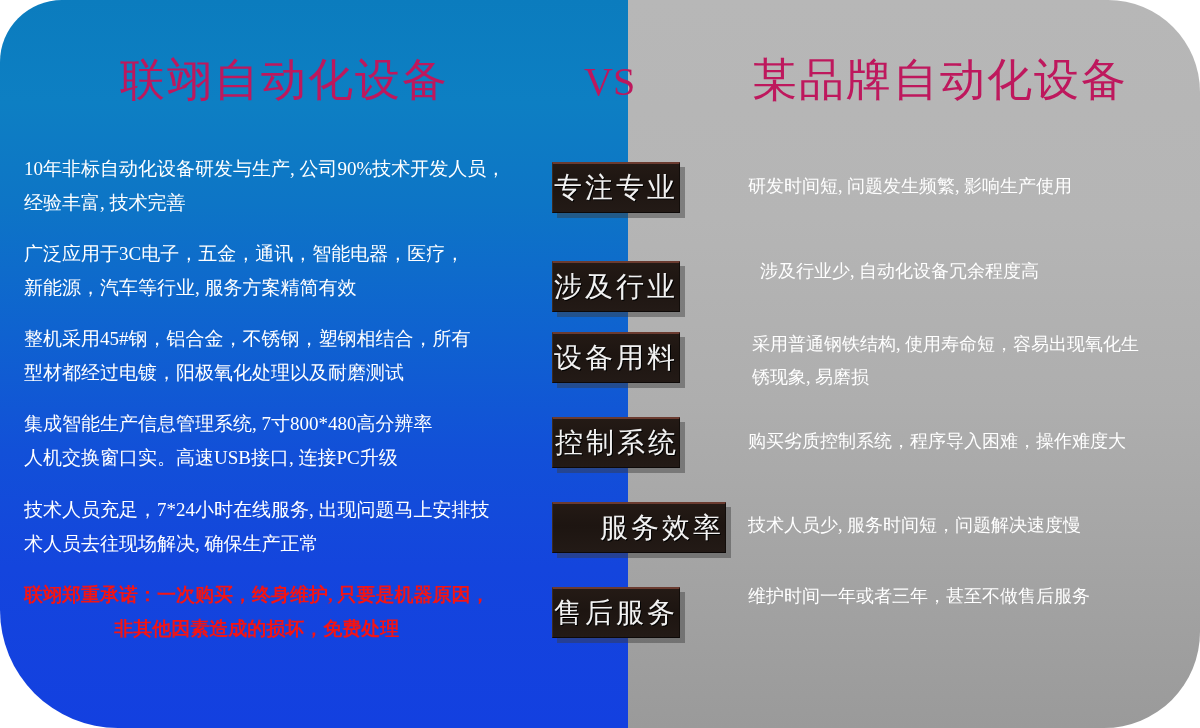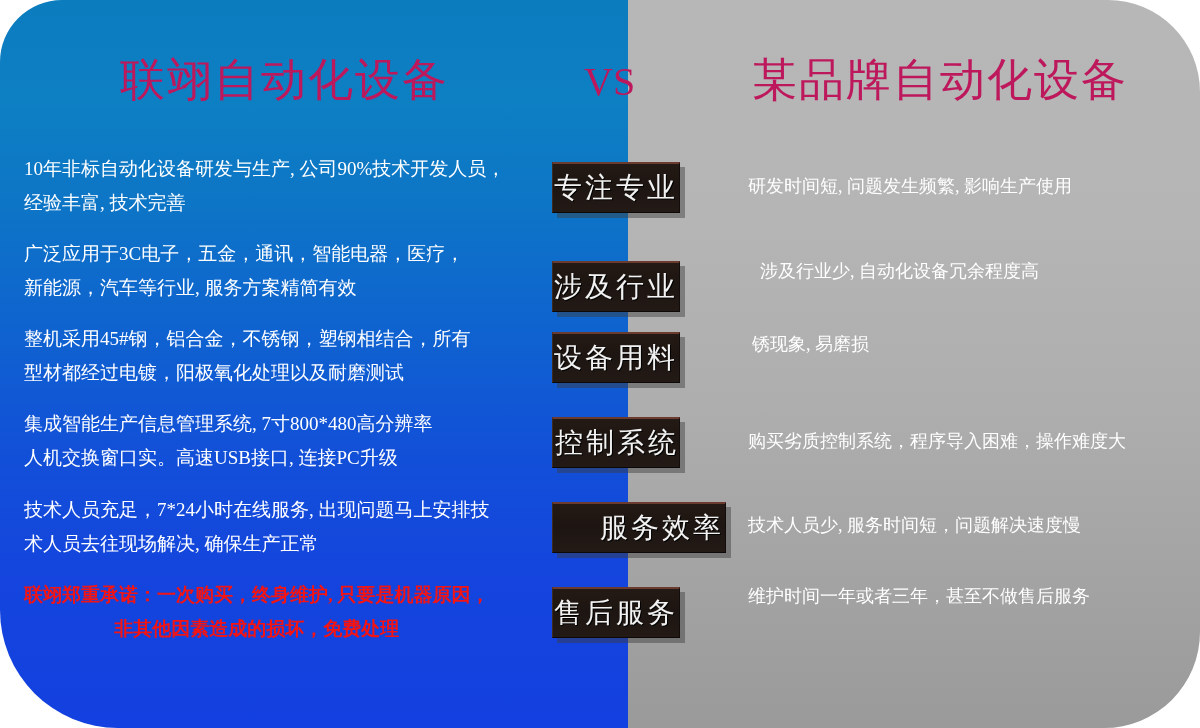--- a/index.html
+++ b/index.html
@@ -166,20 +166,21 @@
   </div>
 
   <div class="col" id="right-col">
     <div class="block" id="rb0">
       <span class="ln">研发时间短, 问题发生频繁, 影响生产使用</span>
     </div>
     <div class="block" id="rb1">
       <span class="ln">涉及行业少, 自动化设备冗余程度高</span>
     </div>
     <div class="block" id="rb2">
+      <span class="ln">采用普通钢铁结构, 使用寿命短，容易出现氧化生</span>
       <span class="ln">锈现象, 易磨损</span>
     </div>
     <div class="block" id="rb3">
       <span class="ln">购买劣质控制系统，程序导入困难，操作难度大</span>
     </div>
     <div class="block" id="rb4">
       <span class="ln">技术人员少, 服务时间短，问题解决速度慢</span>
     </div>
     <div class="block" id="rb5">
       <span class="ln">维护时间一年或者三年，甚至不做售后服务</span>

